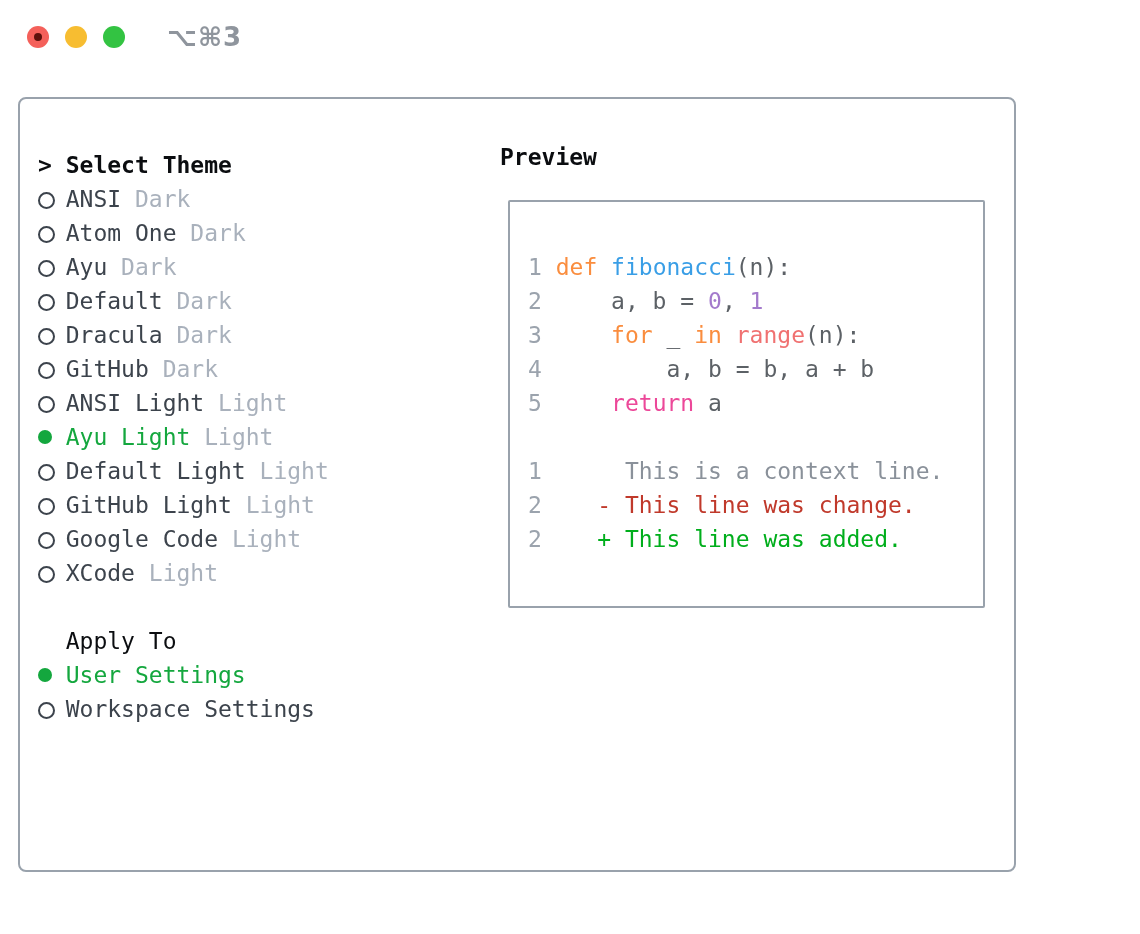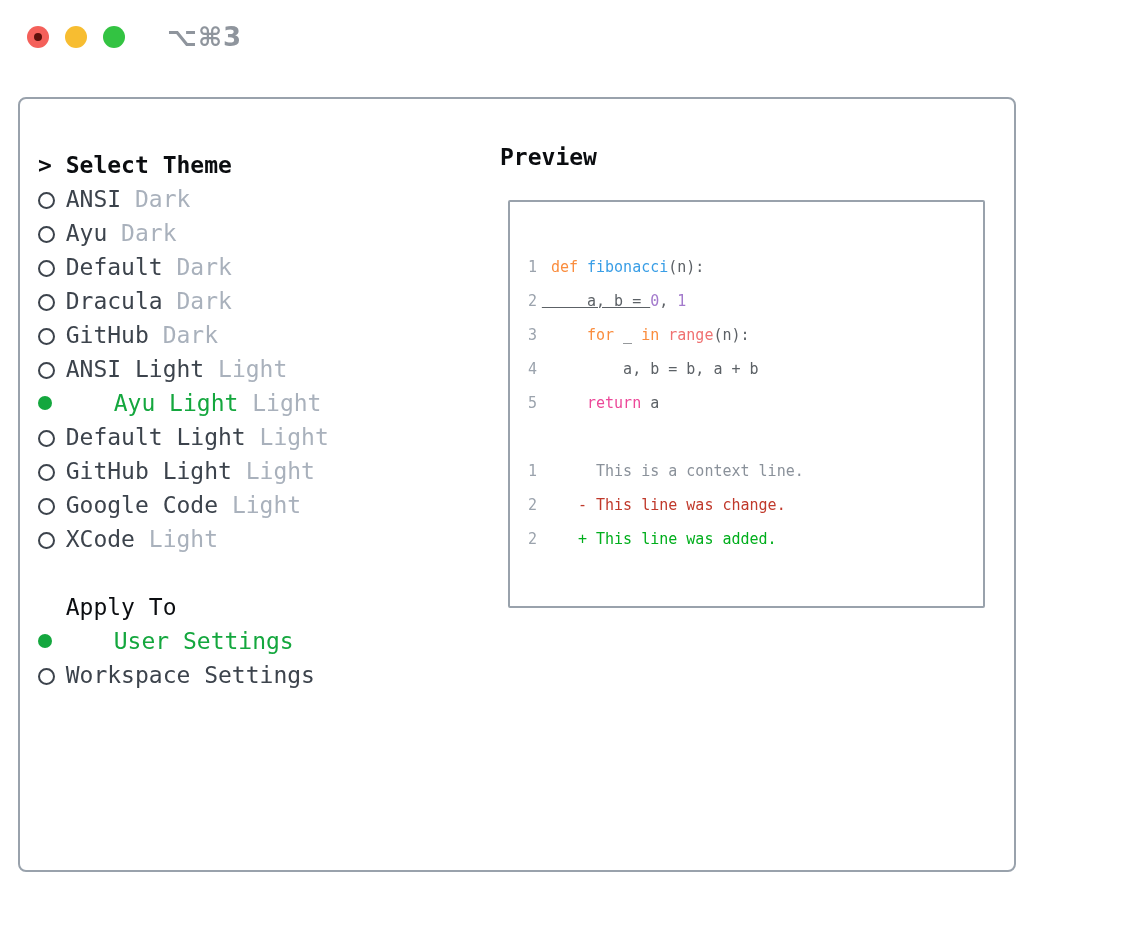--- a/index.html
+++ b/index.html
@@ -33,35 +33,35 @@
   .left-col{position:absolute;left:18px;top:49px;width:460px;}
   .prompt{display:inline-block;width:calc(var(--cell)*2);font-weight:bold;color:var(--heading);}
   .h{font-weight:bold;color:var(--heading);margin-top:8px;}
   .marker{display:inline-block;width:calc(var(--cell)*2);position:relative;height:var(--row);vertical-align:top;}
   .marker::before{
     content:"";position:absolute;left:0;top:10px;width:13px;height:13px;
     border-radius:50%;border:2px solid var(--text);
   }
   .marker.on::before{width:14px;height:14px;top:9.5px;border:none;background:var(--green);}
   .theme-row .tname{color:var(--text);}
-  .theme-row.selected .tname{color:var(--green);margin-left:48px;}
+  .theme-row.selected .tname{color:var(--green);}
   .badge{color:var(--muted);margin-top:12px;}
   .apply-h{padding-left:calc(var(--cell)*2);color:var(--heading);}
   .hint{color:var(--muted);}
   
   .preview-title{
     position:absolute;left:480px;top:41px;height:var(--row);line-height:var(--row);
     font-size:23px;font-weight:bold;color:var(--heading);white-space:pre;
   }
   .preview-box{
     position:absolute;left:488px;top:101px;width:477px;height:408px;
     border:2px solid var(--border);border-radius:2px;background:#fff;
   }
   .code{position:absolute;left:18px;top:48px;}
-  .crow{height:var(--row);line-height:var(--row);white-space:pre;font-size:15px;}
+  .crow{height:var(--row);line-height:var(--row);white-space:pre;font-size:23px;}
   .lnum{display:inline-block;width:var(--cell);color:var(--lnum);}
 </style>
 </head>
 <body>
 
 <div class="screen">
 
   <div>
     <span class="tl red">
         <span class="dot"></span>
@@ -70,20 +70,21 @@
     <span class="tl green"></span>
     <span class="shortcut">⌥⌘3</span>
   </div>
 
   <div class="panel">
 
     <div class="left-col">
       <div class="row"><span class="prompt">&gt;</span><span class="h">Select Theme</span></div>
       <div id="theme-list">
           <div class="row theme-row"><span class="marker"></span><span class="tname">ANSI</span> <span class="badge">Dark</span></div>
+          <div class="row theme-row"><span class="marker"></span><span class="tname">Atom One</span> <span class="badge">Dark</span></div>
           <div class="row theme-row"><span class="marker"></span><span class="tname">Ayu</span> <span class="badge">Dark</span></div>
           <div class="row theme-row"><span class="marker"></span><span class="tname">Default</span> <span class="badge">Dark</span></div>
           <div class="row theme-row"><span class="marker"></span><span class="tname">Dracula</span> <span class="badge">Dark</span></div>
           <div class="row theme-row"><span class="marker"></span><span class="tname">GitHub</span> <span class="badge">Dark</span></div>
           <div class="row theme-row"><span class="marker"></span><span class="tname">ANSI Light</span> <span class="badge">Light</span></div>
           <div class="row theme-row selected"><span class="marker on"></span><span class="tname">Ayu Light</span> <span class="badge">Light</span></div>
           <div class="row theme-row"><span class="marker"></span><span class="tname">Default Light</span> <span class="badge">Light</span></div>
           <div class="row theme-row"><span class="marker"></span><span class="tname">GitHub Light</span> <span class="badge">Light</span></div>
           <div class="row theme-row"><span class="marker"></span><span class="tname">Google Code</span> <span class="badge">Light</span></div>
           <div class="row theme-row"><span class="marker"></span><span class="tname">XCode</span> <span class="badge">Light</span></div>
@@ -94,21 +95,21 @@
           <div class="row theme-row selected"><span class="marker on"></span><span class="tname">User Settings</span></div>
           <div class="row theme-row"><span class="marker"></span><span class="tname">Workspace Settings</span></div>
         </div>
       <div class="row"></div>
     </div>
 
     <div class="preview-title">Preview</div>
     <div class="preview-box">
       <div class="code" id="code-lines">
           <div class="crow"><span class="lnum">1</span><span> </span><span style="color: rgb(250, 141, 62);">def</span><span> </span><span style="color: rgb(57, 158, 230);">fibonacci</span><span style="color: rgb(92, 97, 102);">(n):</span></div>
-          <div class="crow"><span class="lnum">2</span><span style="color: rgb(92, 97, 102); text-decoration: underline;">     a, b = </span><span style="color: rgb(163, 122, 204);">0</span><span style="color: rgb(92, 97, 102);">, </span><span style="color: rgb(163, 122, 204);">1</span></div>
+          <div class="crow"><span class="lnum">2</span><span style="color: rgb(92, 97, 102);">     a, b = </span><span style="color: rgb(163, 122, 204);">0</span><span style="color: rgb(92, 97, 102);">, </span><span style="color: rgb(163, 122, 204);">1</span></div>
           <div class="crow"><span class="lnum">3</span><span style="color: rgb(92, 97, 102);">     </span><span style="color: rgb(250, 141, 62);">for</span><span style="color: rgb(92, 97, 102);"> _ </span><span style="color: rgb(250, 141, 62);">in</span><span style="color: rgb(92, 97, 102);"> </span><span style="color: rgb(240, 113, 113);">range</span><span style="color: rgb(92, 97, 102);">(n):</span></div>
           <div class="crow"><span class="lnum">4</span><span style="color: rgb(92, 97, 102);">         a, b = b, a + b</span></div>
           <div class="crow"><span class="lnum">5</span><span style="color: rgb(92, 97, 102);">     </span><span style="color: #ec4899;">return</span><span style="color: rgb(92, 97, 102);"> a</span></div>
           <div class="crow"><span class="lnum"></span></div>
           <div class="crow"><span class="lnum">1</span><span style="color: rgb(138, 145, 154);">      This is a context line.</span></div>
           <div class="crow"><span class="lnum">2</span><span style="color: rgb(92, 97, 102);">    </span><span style="color: rgb(192, 57, 43);">- This line was change.</span></div>
           <div class="crow"><span class="lnum">2</span><span style="color: rgb(92, 97, 102);">    </span><span style="color: rgb(0, 174, 28);">+ This line was added.</span></div>
         </div>
     </div>
 

